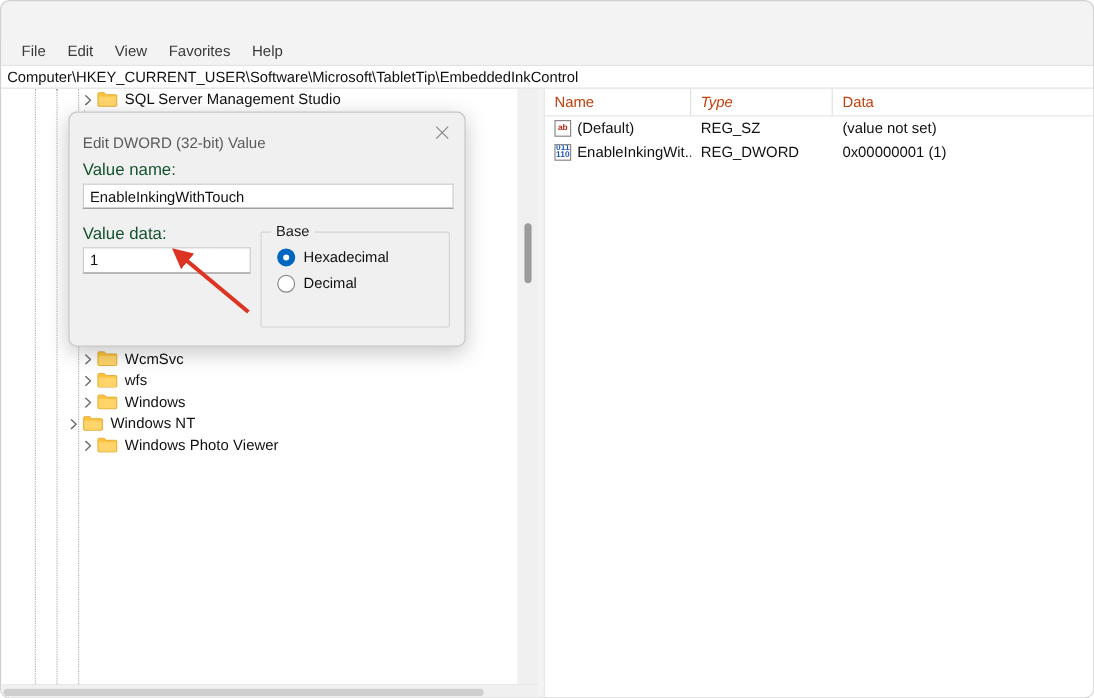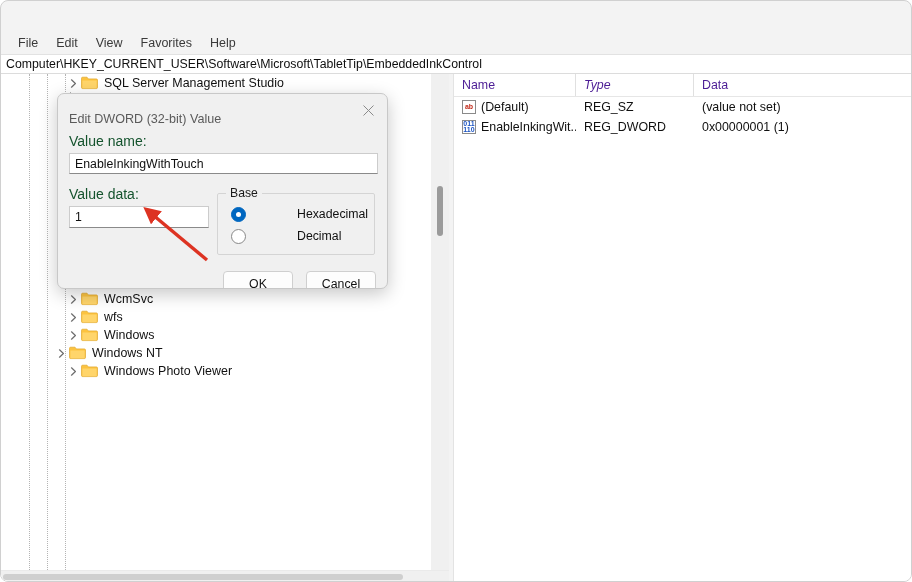--- a/index.html
+++ b/index.html
@@ -204,21 +204,21 @@
 
   
   .list-header {
     position: relative;
     height: 22px;
     display: flex; align-items: center;
     background: #ffffff;
     border-bottom: 1px solid #e6e6e6;
   }
   .lh-cell {
-    font-size: 12.4px; color: #4c1d95;
+    font-size: 12.4px; color: #c2410c;
     padding-left: 8px;
     box-sizing: border-box;
     height: 22px;
     display: flex; align-items: center;
     border-right: 1px solid #e0e0e0;
   }
   .list-row {
     height: 20px;
     display: flex; align-items: center;
   }
@@ -300,21 +300,20 @@
     position: absolute;
     top: -8px; left: 8px;
     background: #f0f0f0;
     padding: 0 4px;
     font-size: 12.2px; color: #1a1a1a;
   }
   .radio-row {
     display: flex; align-items: center;
     height: 22px;
     padding-left: 13px;
-    gap: 44px;
   }
   .radio {
     width: 15px; height: 15px;
     border-radius: 50%;
     border: 1px solid #888888;
     background: #ffffff;
     box-sizing: border-box;
     margin-right: 7px;
     flex: 0 0 15px;
     position: relative;
@@ -653,21 +652,21 @@
     </div>
     <div class="dlg-body">
       <div class="fld-label" style="margin-top:7px;">Value name:</div>
       <div class="txtinput" style="width:309px;">EnableInkingWithTouch</div>
 
       <div style="display:flex; margin-top:12px;">
         <div style="width:148px;">
           <div class="fld-label">Value data:</div>
           <div class="txtinput" style="width:140px; height:22px;">1</div>
         </div>
-        <div class="groupbox" style="width:158px; height:62px; margin-top:7px;">
+        <div class="groupbox" style="width:158px; height:80px; margin-top:7px;">
           <div class="gb-title">Base</div>
           <div class="radio-row" style="margin-top:9px;">
             <div class="radio checked"></div>
             <div class="radio-label">Hexadecimal</div>
           </div>
           <div class="radio-row">
             <div class="radio"></div>
             <div class="radio-label">Decimal</div>
           </div>
         </div>

